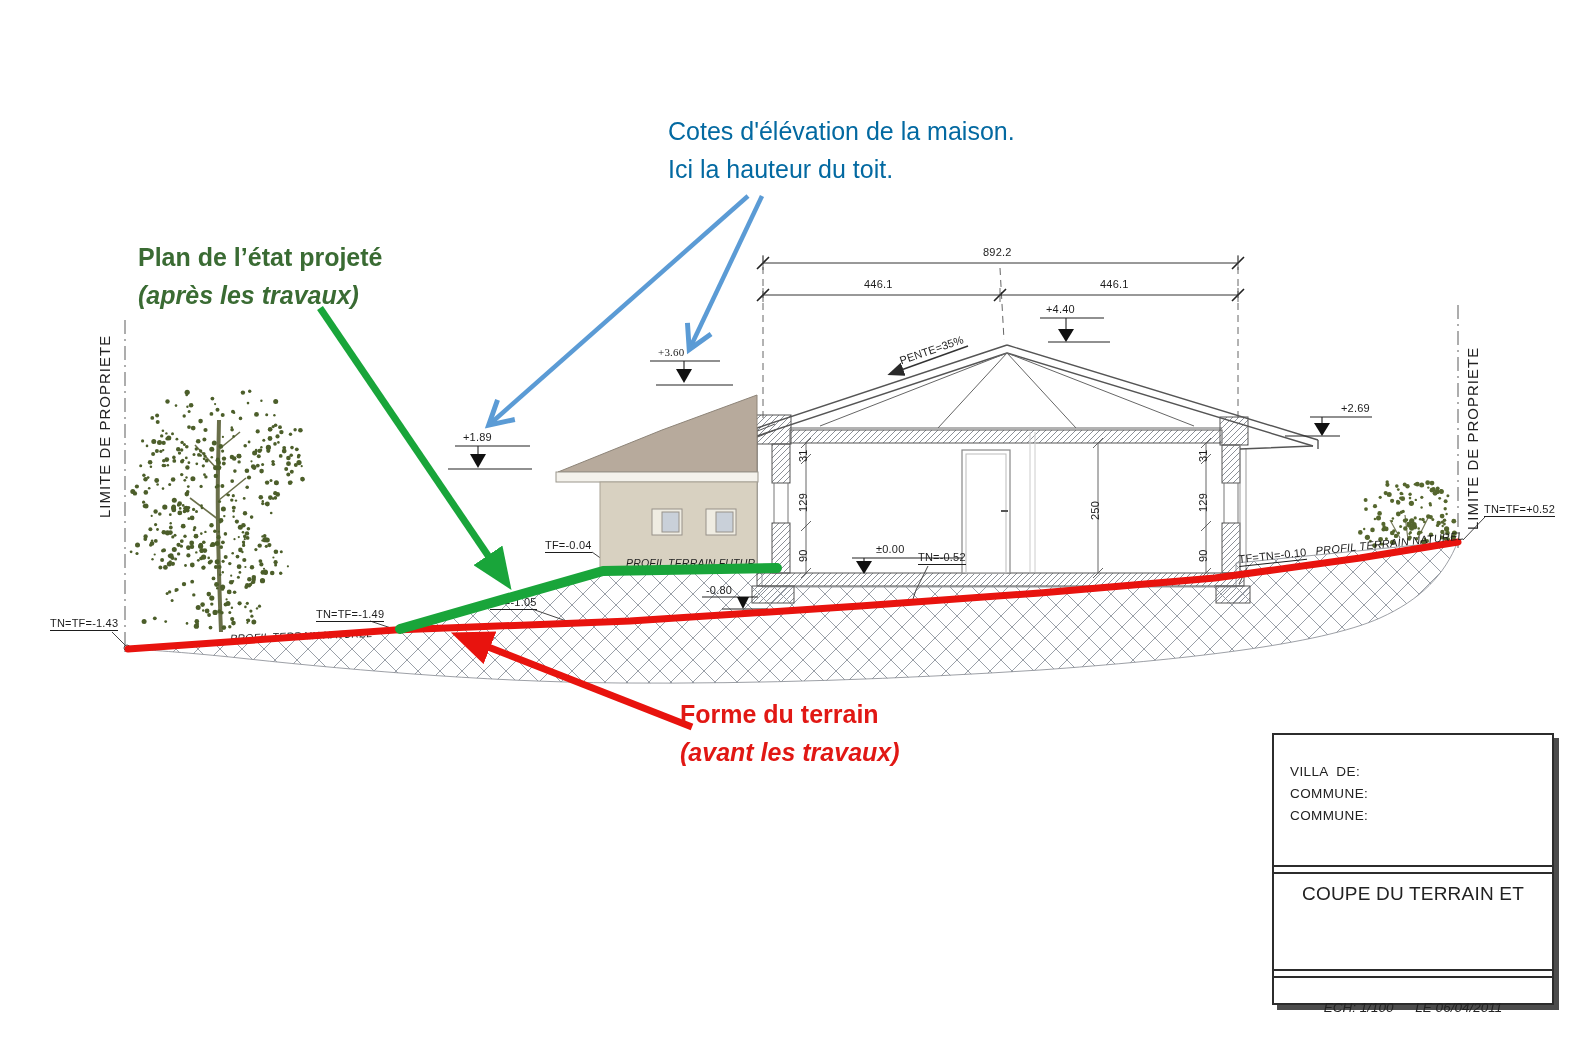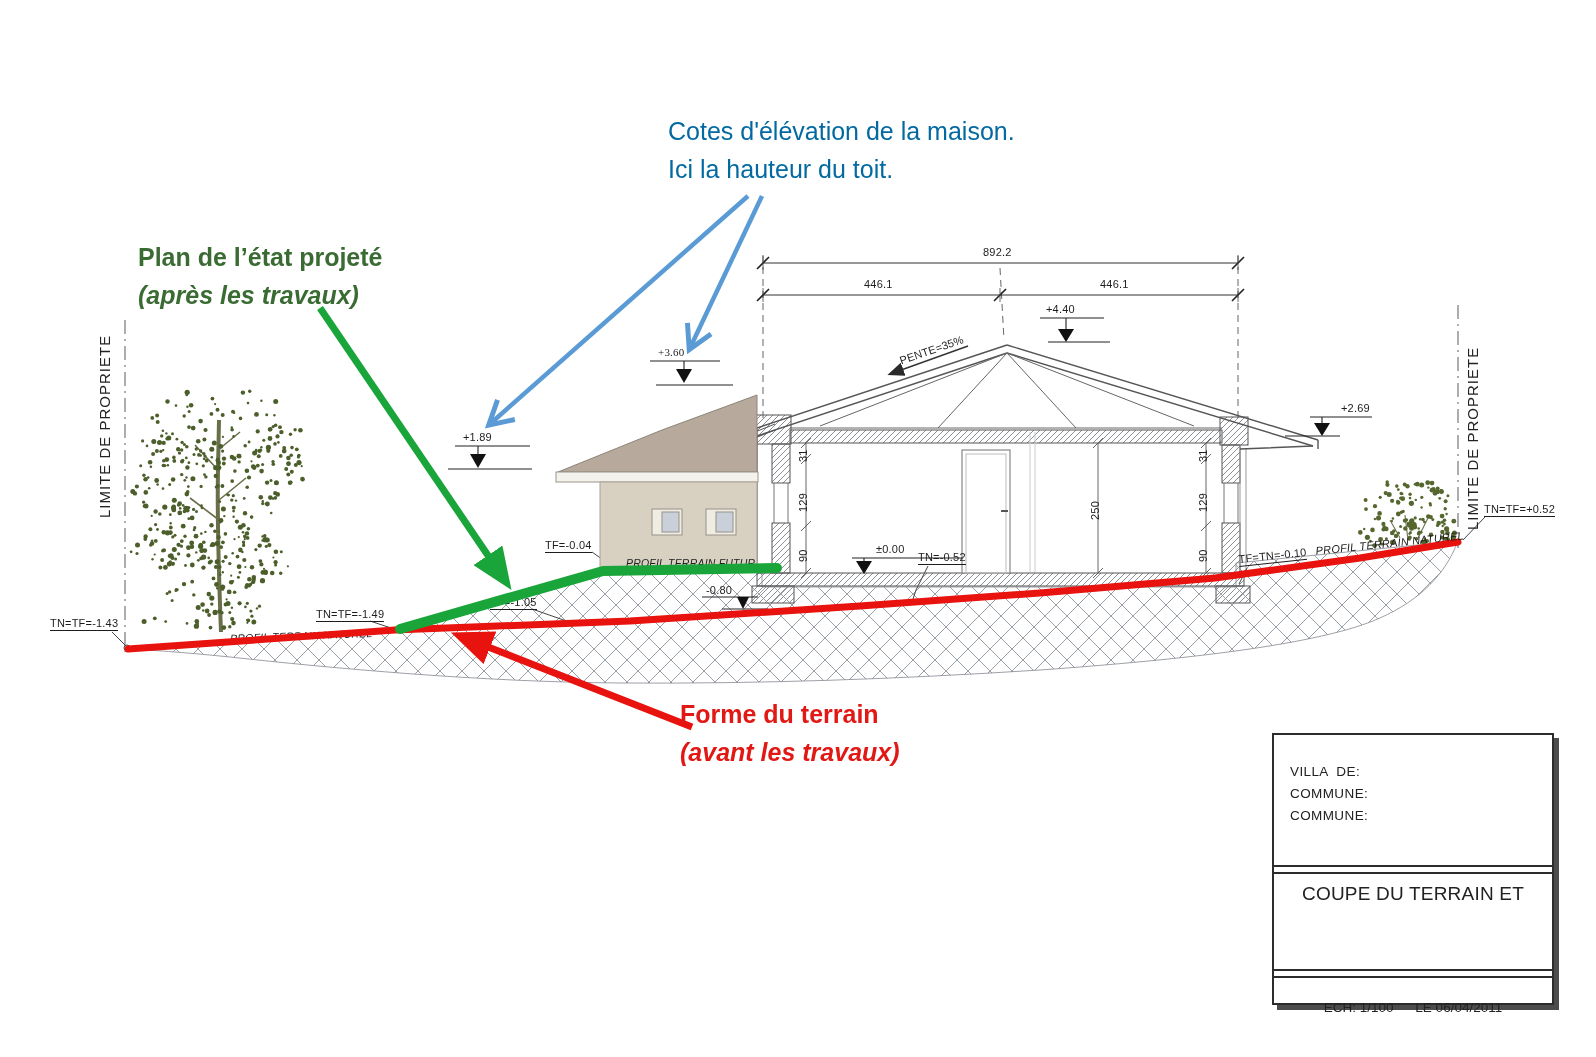--- a/index.html
+++ b/index.html
@@ -28,21 +28,21 @@
   .tblock{position:absolute;left:1272px;top:733px;width:278px;height:268px;z-index:50;
           border:2px solid #2c2c2c;background:#fff;box-shadow:5px 5px 0 0 #4c4c4c;
           color:#222;}
   .tb-top{height:104px;padding-top:26px;}
   .tb-line{white-space:pre;font-size:13.5px;line-height:22px;padding-left:16px;letter-spacing:.4px;}
   .tb-div{height:5px;border-top:2px solid #2c2c2c;border-bottom:2px solid #2c2c2c;}
   .tb-mid{height:88px;text-align:center;padding-top:7px;}
   .tb-code{font-size:19px;line-height:27px;}
   .tb-title{font-size:19px;line-height:26px;letter-spacing:.2px;}
   .tb-bot{height:52px;text-align:center;padding-top:22px;font-size:13.5px;}
-  .tb-bot span{margin:0 9px;}
+  .tb-bot span{margin:0 9px;font-style:italic;}
 </style>
 </head>
 <body>
 
 <div class="stage">
 
   <svg class="layer base" width="1596" height="1057" viewBox="0 0 1596 1057">
     <defs>
       <pattern id="weave" width="22" height="22" patternUnits="userSpaceOnUse">
         <path d="M0,11 L11,0 M11,22 L22,11 M0,11 L11,22 M11,0 L22,11" stroke="#9aa0a8" stroke-width="1" fill="none"></path>

